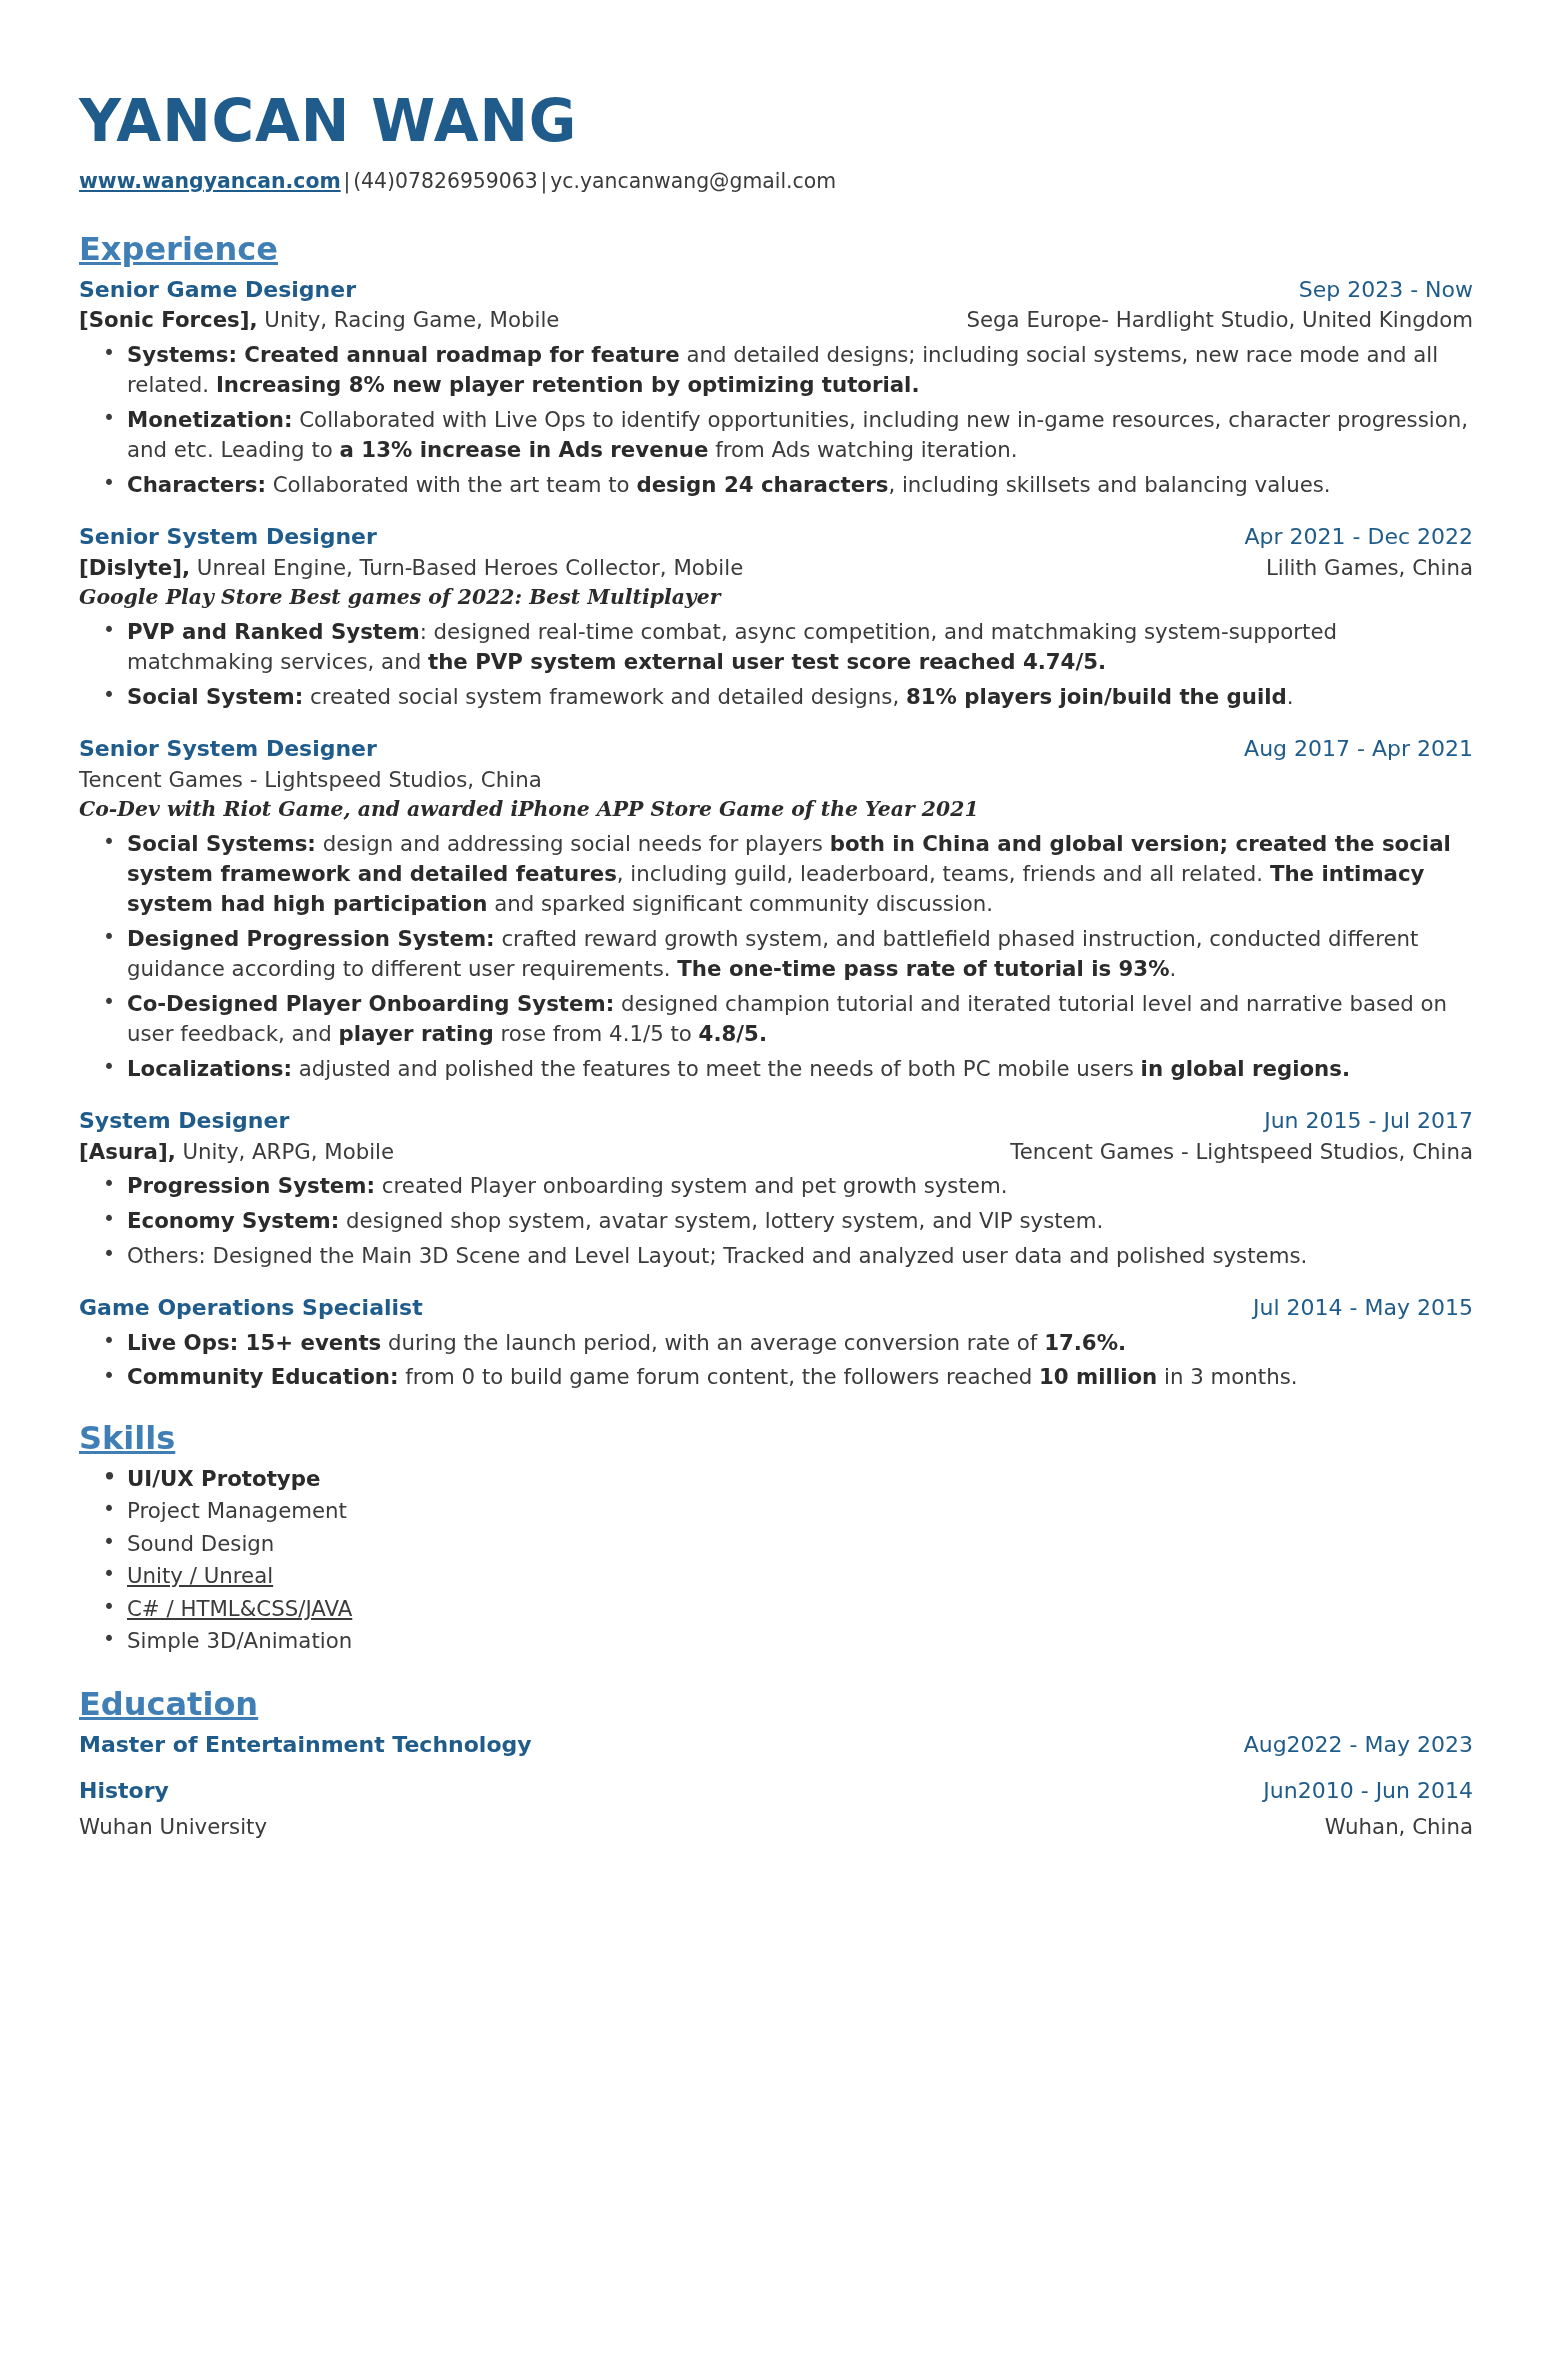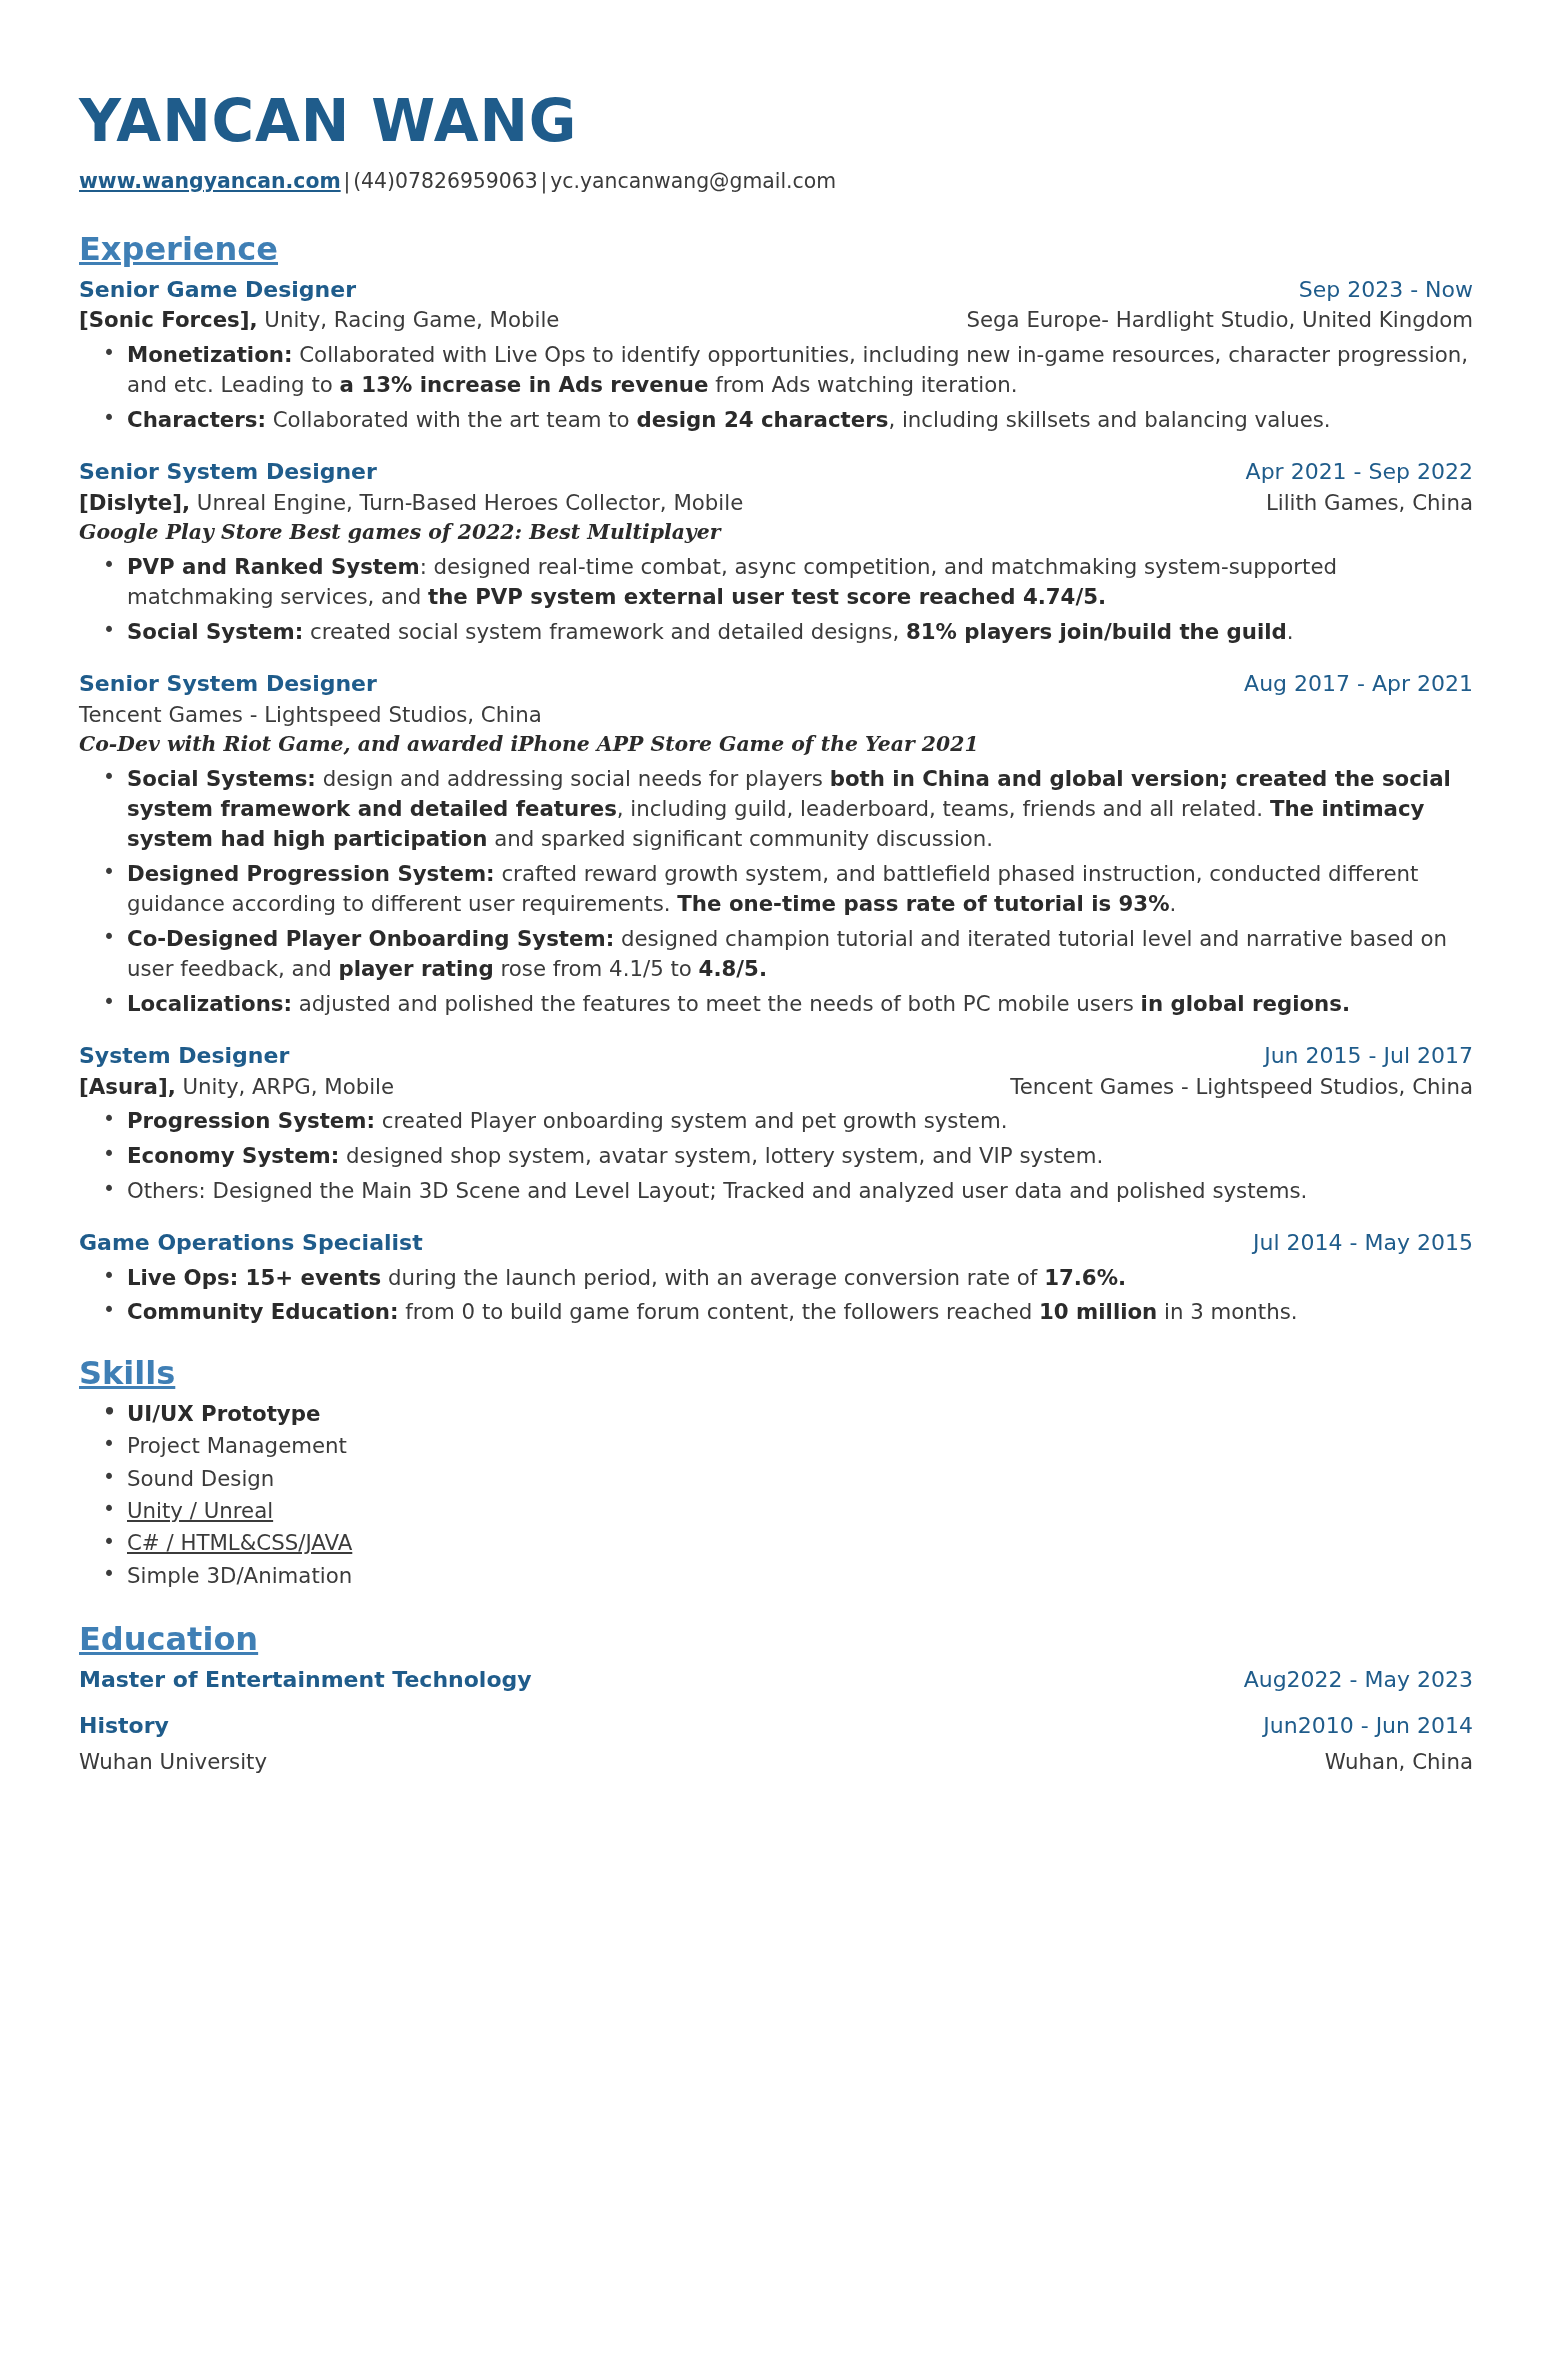--- a/index.html
+++ b/index.html
@@ -187,28 +187,29 @@
       <div class="job">
         <div class="row">
           <div class="role">Senior Game Designer</div>
           <div class="dates">Sep 2023 - Now</div>
         </div>
         <div class="subrow">
           <div class="project"><b>[Sonic Forces],</b><span> Unity, Racing Game, Mobile</span></div>
           <div class="company">Sega Europe- Hardlight Studio, United Kingdom</div>
         </div>
         <ul class="bullets">
+          <li><b>Systems: Created annual roadmap for feature</b><span> and detailed designs; including social systems, new race mode and all related. </span><b>Increasing 8% new player retention by optimizing tutorial.</b></li>
           <li><b>Monetization:</b><span>  Collaborated with Live Ops to identify opportunities, including new in-game resources, character progression, and etc. Leading to </span><b>a 13% increase in Ads revenue</b><span> from Ads watching iteration.</span></li>
           <li><b>Characters:</b><span> Collaborated with the art team to </span><b>design 24 characters</b><span>, including skillsets and balancing values.</span></li>
         </ul>
       </div>
       <div class="job">
         <div class="row">
           <div class="role">Senior System Designer</div>
-          <div class="dates">Apr 2021 - Sep 2022</div>
+          <div class="dates">Apr 2021 - Dec 2022</div>
         </div>
         <div class="subrow">
           <div class="project"><b>[Dislyte],</b><span> Unreal Engine, Turn-Based Heroes Collector, Mobile</span></div>
           <div class="company">Lilith Games, China</div>
         </div>
         <div class="award">Google Play Store Best games of 2022: Best Multiplayer</div>
         <ul class="bullets">
           <li><b>PVP and Ranked System</b><span>: designed real-time combat, async competition, and matchmaking system-supported matchmaking services, and </span><b>the PVP system external user test score reached 4.74/5.</b></li>
           <li><b>Social System:</b><span> created social system framework and detailed designs, </span><b>81% players join/build the guild</b><span>.</span></li>
         </ul>

